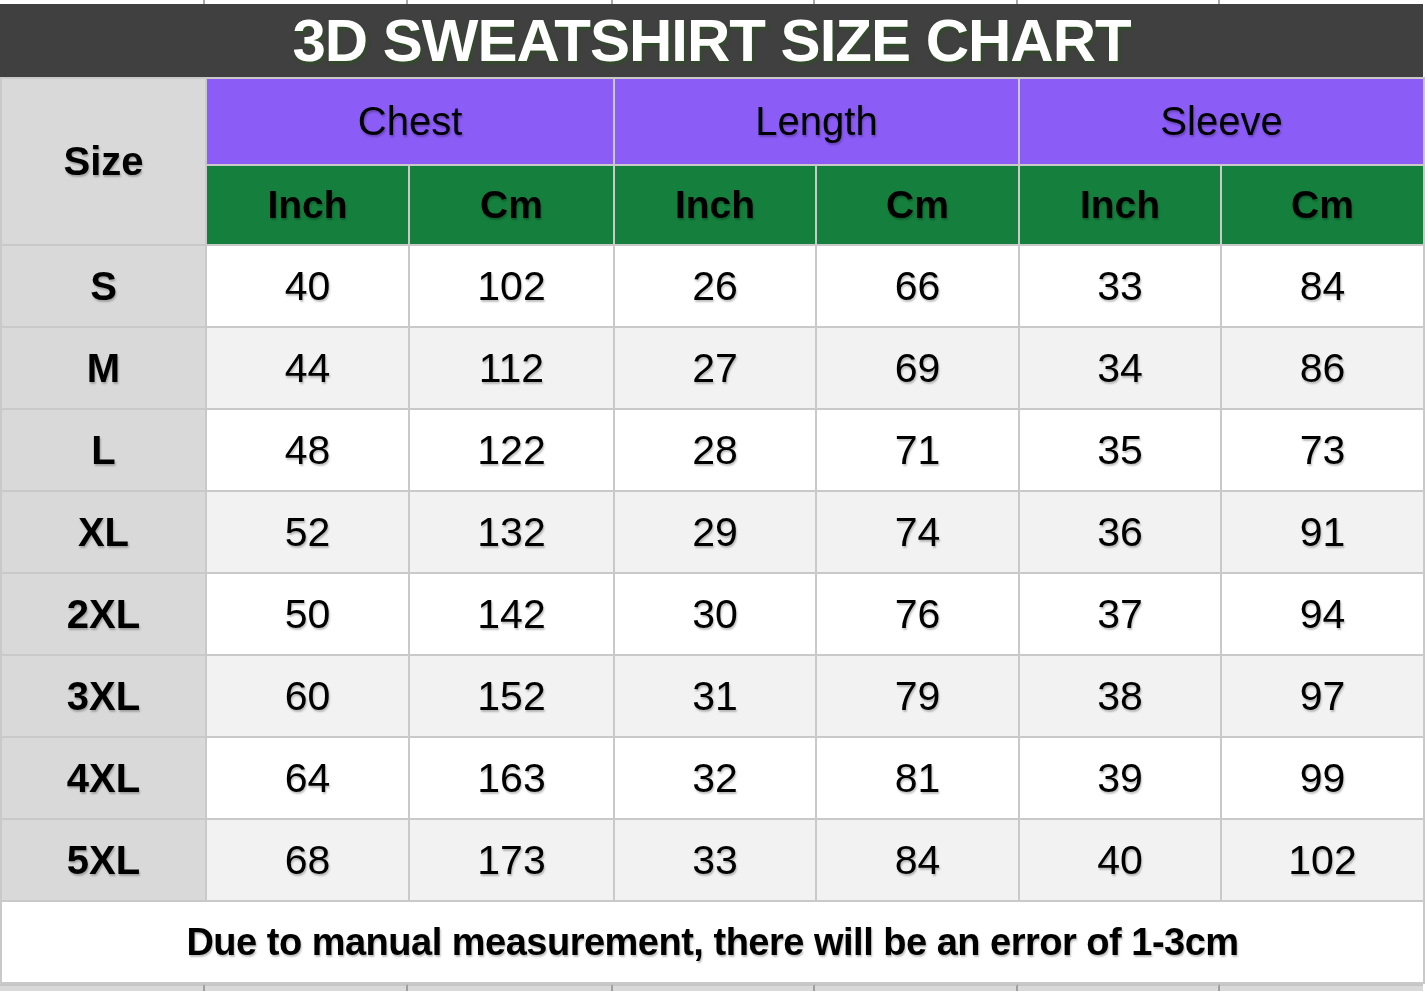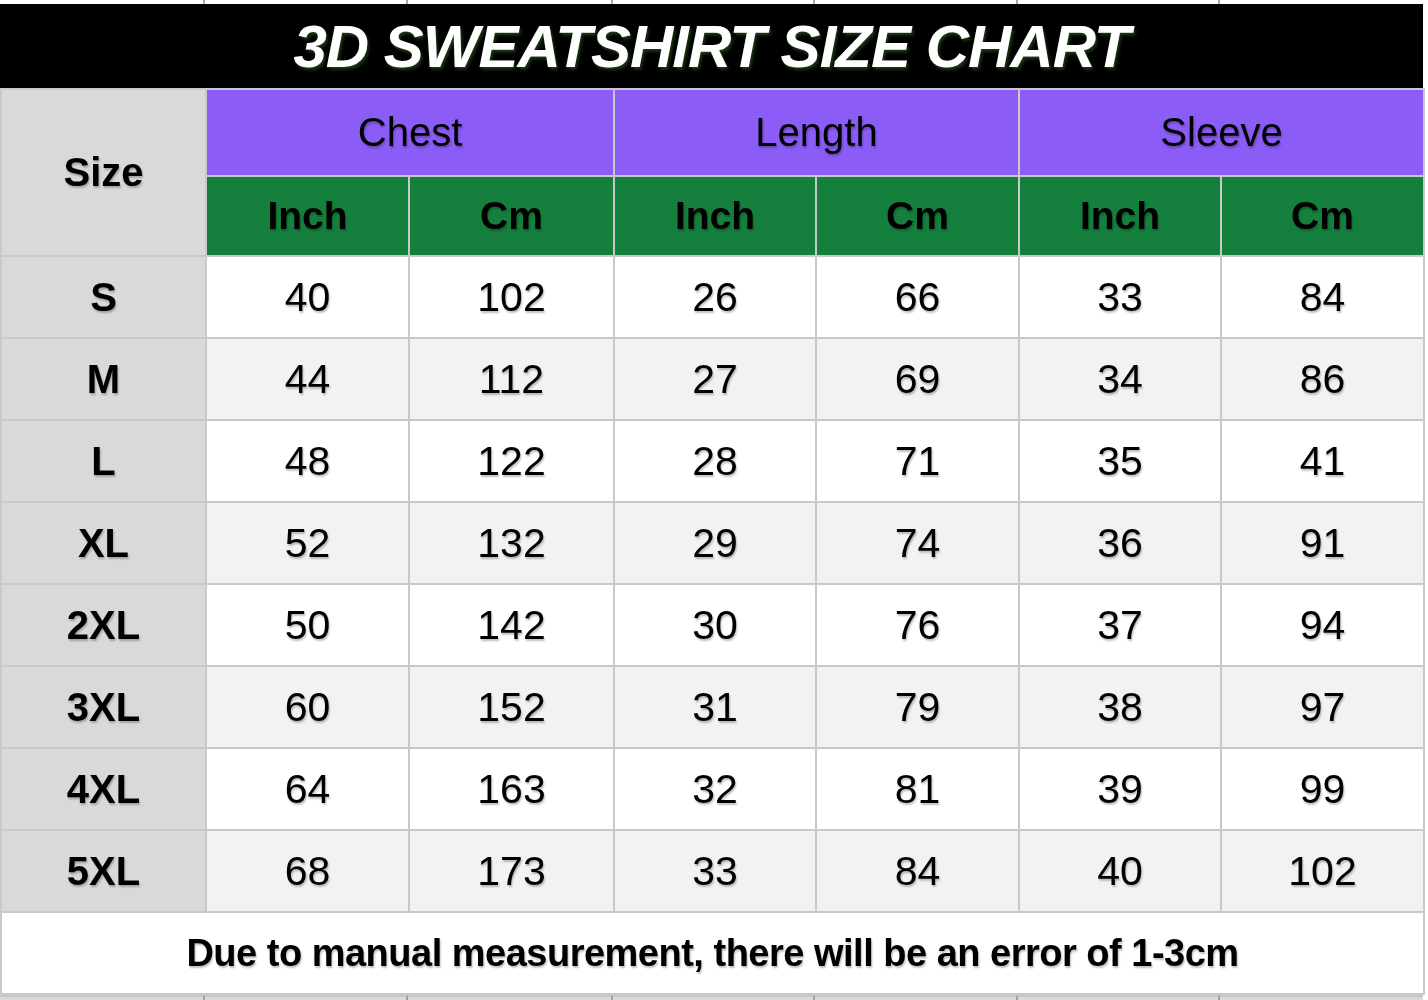--- a/index.html
+++ b/index.html
@@ -24,26 +24,25 @@
   .grid-strip .seg { box-sizing: border-box; height: 100%; }
   .grid-strip.top .seg { border-right: 2px solid #a9a9a9; }
   .grid-strip.bottom .seg { border-right: 2px solid #9f9f9f; border-top: 2px solid #c6c6c6; }
   .grid-strip .seg:last-child { border-right: none; }
   .c1 { width: 205px; } .c2 { width: 203px; } .c3 { width: 205px; }
   .c4 { width: 202px; } .c5 { width: 203px; } .c6 { width: 202px; } .c7 { width: 203px; }
 
   
   .banner {
     width: 1423px;
-    height: 84px;
-    background: #000000;
+    height: 73px;
+    background: #404040;
     display: flex;
     align-items: center;
     justify-content: center;
-    font-style: italic;
   }
   .banner .title {
     color: #ffffff;
     font-size: 60px;
     font-weight: bold;
     letter-spacing: -1px;
     text-shadow: 2px 3px 3px rgba(42, 84, 30, 0.55), 0 1px 2px rgba(42, 84, 30, 0.35);
     white-space: nowrap;
   }
 
@@ -168,21 +167,21 @@
       <td class="val">86</td>
     </tr>
 
     <tr class="r-data row-white">
       <td class="size-col">L</td>
       <td class="val">48</td>
       <td class="val">122</td>
       <td class="val">28</td>
       <td class="val">71</td>
       <td class="val">35</td>
-      <td class="val">41</td>
+      <td class="val">73</td>
     </tr>
 
     <tr class="r-data row-gray">
       <td class="size-col">XL</td>
       <td class="val">52</td>
       <td class="val">132</td>
       <td class="val">29</td>
       <td class="val">74</td>
       <td class="val">36</td>
       <td class="val">91</td>

